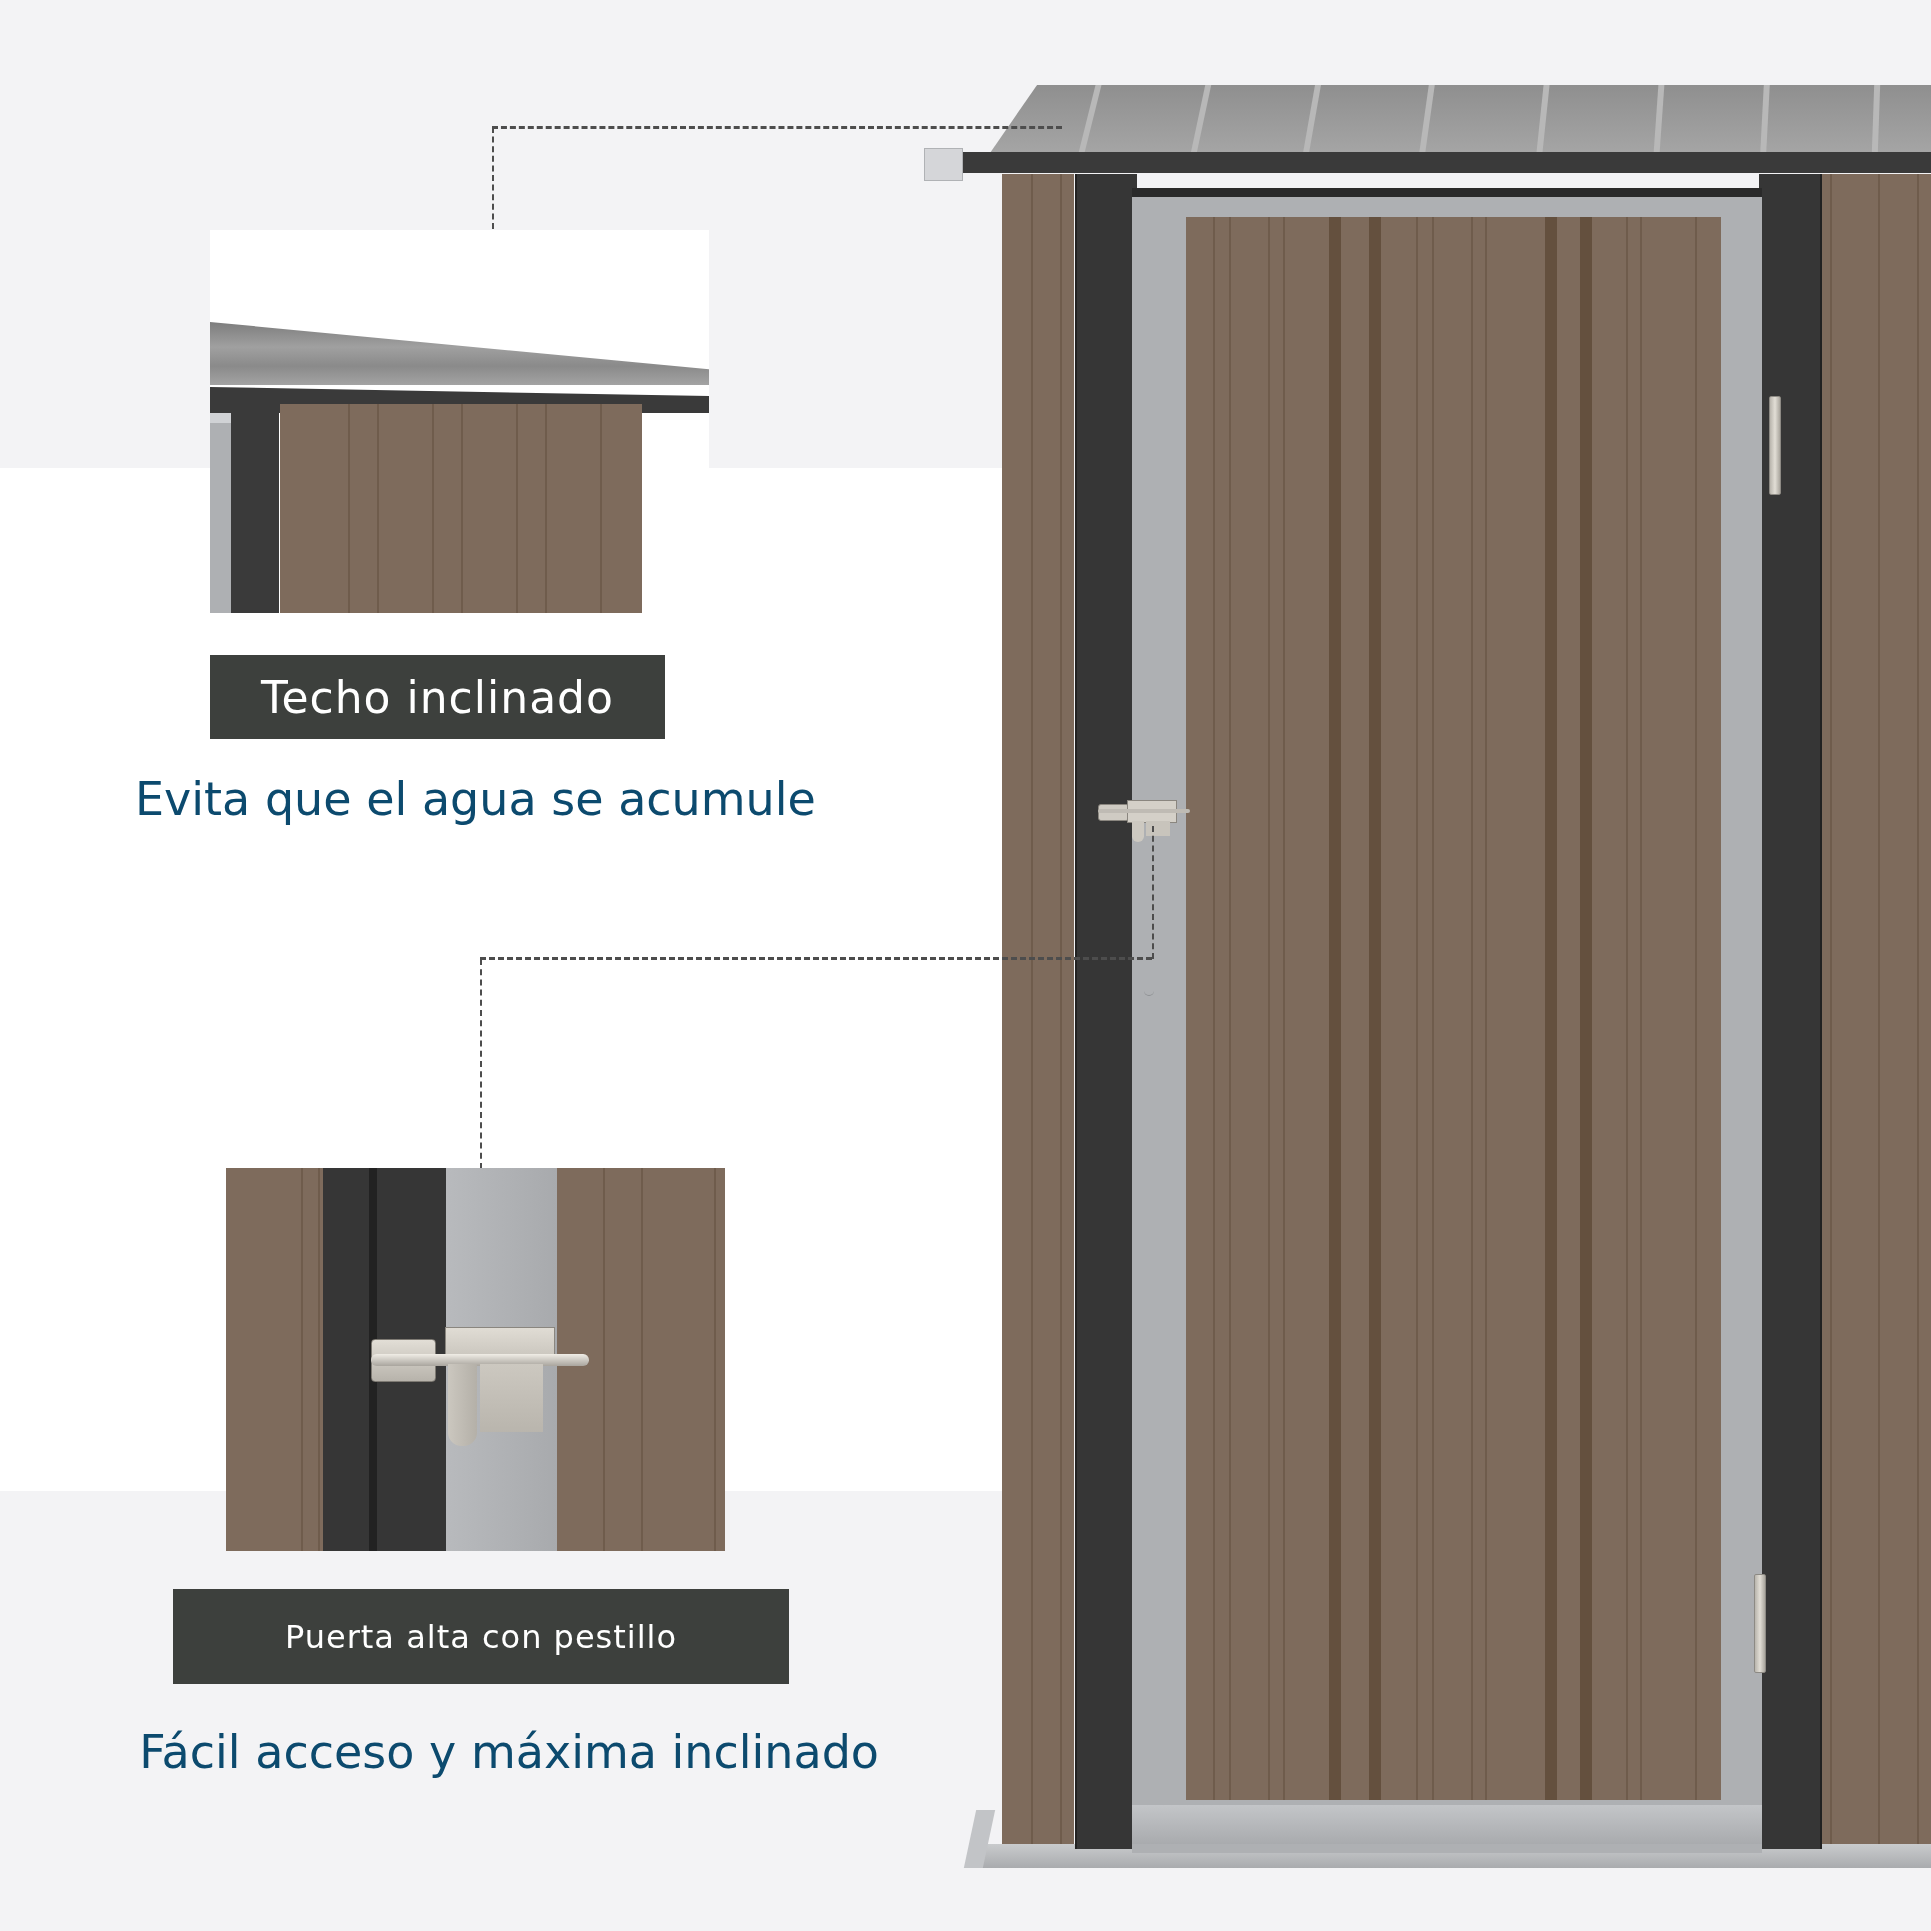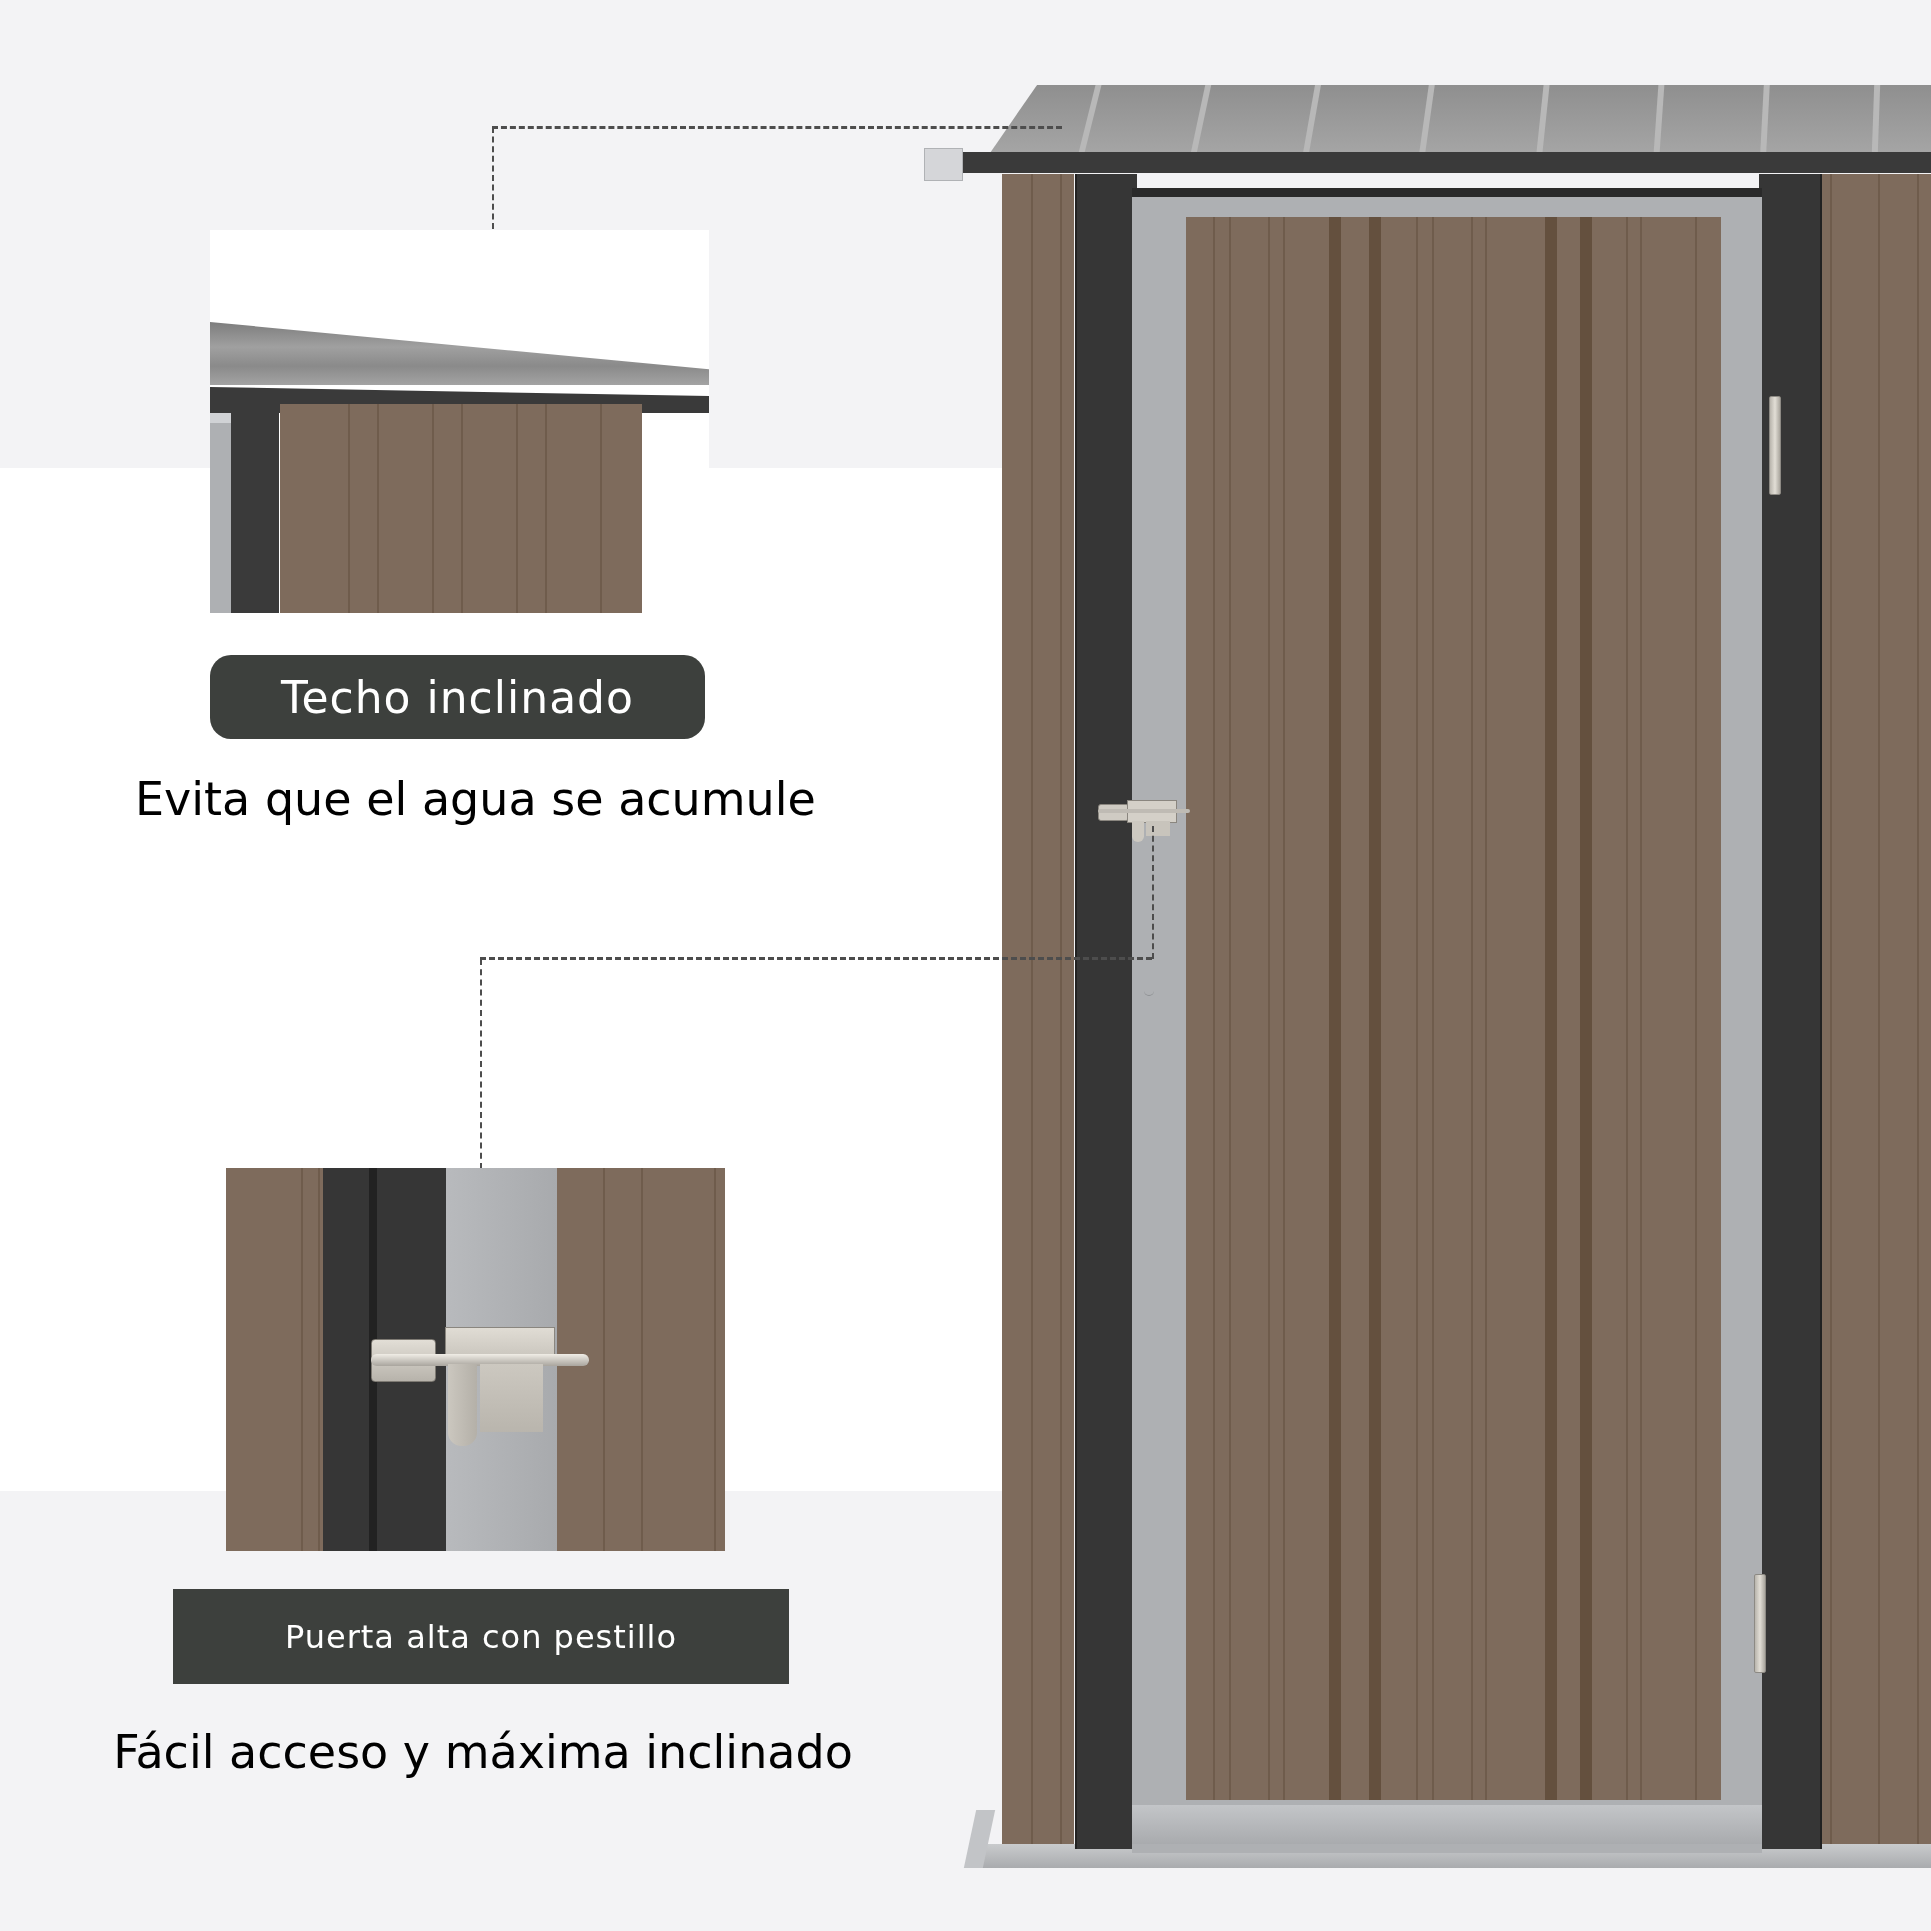--- a/index.html
+++ b/index.html
@@ -1,20 +1,20 @@
 <!DOCTYPE html>
 <html><head>
 <meta charset="utf-8">
 <style>
   html,body{margin:0;padding:0;}
   body{width:1931px;height:1931px;position:relative;overflow:hidden;background:#f3f3f5;font-family:"DejaVu Sans","Liberation Sans",sans-serif;}
   .abs{position:absolute;}
   .band-white{left:0;top:468px;width:1004px;height:1023px;background:#ffffff;}
   .label-box{background:#3d403d;color:#ffffff;display:flex;align-items:center;justify-content:center;letter-spacing:1px;}
-  .caption{color:#000000;text-align:center;white-space:nowrap;}
+  .caption{color:#0c4a6e;text-align:right;white-space:nowrap;}
   .brown{background:#7e6b5c;}
   .rib{position:absolute;top:0;bottom:0;width:1.9px;background:#6a5646;opacity:.7;}
   .rib-dark{position:absolute;top:0;bottom:0;width:11.6px;background:#64503e;}
   .dash-h{height:0;border-top:3.9px dashed #4d4d4d;}
   .dash-v{width:0;border-left:2.9px dashed #4d4d4d;}
   .hinge{position:absolute;width:9.7px;height:97px;background:linear-gradient(90deg,#b9b5ad,#e2ded6,#aaa69e);border:1px solid #8d8a84;border-radius:1.9px;}
 </style>
 </head>
 <body>
 
@@ -103,21 +103,21 @@
   <div class="abs brown" style="left:70px;top:174px;width:362px;height:210px;">
     <div class="rib" style="left:68px;"></div>
       <div class="rib" style="left:97px;"></div>
     <div class="rib" style="left:152px;"></div>
       <div class="rib" style="left:181px;"></div>
     <div class="rib" style="left:236px;"></div>
       <div class="rib" style="left:265px;"></div>
     <div class="rib" style="left:320px;"></div>
   </div>
 </div>
-<div class="abs label-box" style="left:210px;top:655px;width:495px;height:84px;border-radius:21px;">
+<div class="abs label-box" style="left:210px;top:655px;width:455px;height:84px;">
   <span style="font-size:44px;">Techo inclinado</span>
 </div>
 <div class="abs caption" style="left:135px;top:772px;width:666px;font-size:46px;">Evita que el agua se acumule</div>
 
 <div class="abs" style="left:226px;top:1168px;width:499px;height:383px;overflow:hidden;background:#7e6b5c;">
   <div class="rib" style="left:75px;"></div>
     <div class="rib" style="left:92px;"></div>
   <div class="abs" style="left:97px;top:0;width:124px;height:383px;background:#363636;">
       <div class="abs" style="left:46px;top:0;width:7.7px;height:383px;background:#222;"></div>
     </div>

